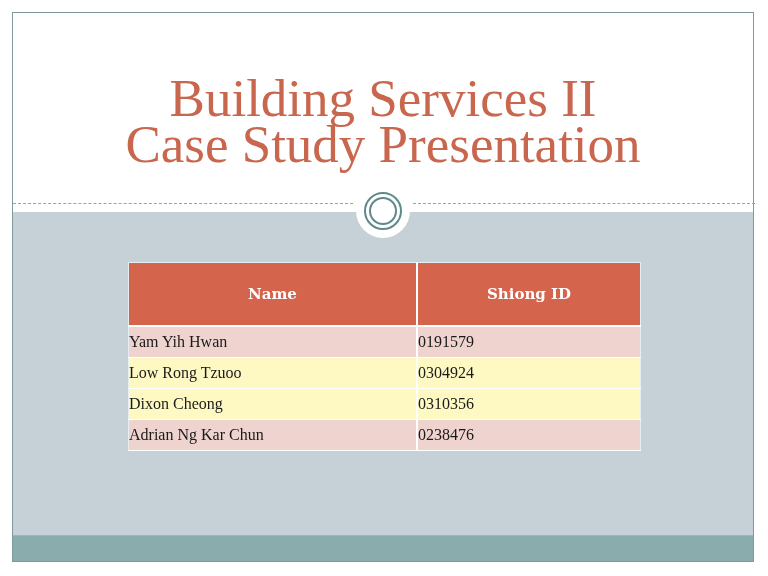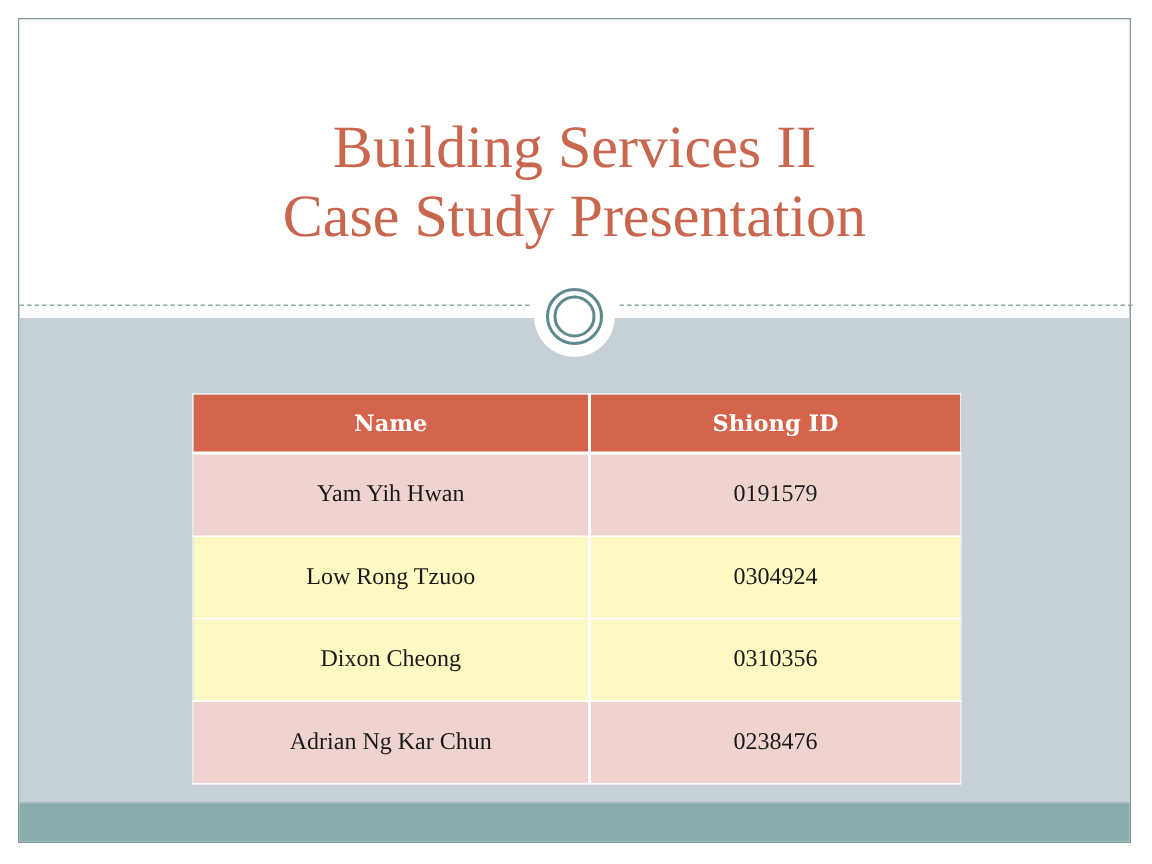--- a/index.html
+++ b/index.html
@@ -9,21 +9,21 @@
     }
     .slide {
       position: absolute; left: 12px; top: 12px; width: 742px; height: 550px;
       border: 1px solid #7f9a9a; background: #ffffff; box-sizing: border-box;
     }
     .title-area {
       position: absolute; left: 0; top: 0; width: 100%; height: 190px; background: #ffffff;
     }
     .title {
       position: absolute; left: 0; right: 0; top: 62px; text-align: center;
-      color: #c8664e; font-size: 40px; line-height: 46px;
+      color: #c8664e; font-size: 53px; line-height: 46px;
       font-family: "Liberation Serif", "DejaVu Serif", serif;
     }
     .dotted-line {
       position: absolute; top: 190px; height: 0; border-top: 1px dashed #8ea7a8;
     }
     .dotted-left { left: 0; width: 340px; }
     .dotted-right { left: 400px; width: 342px; }
     .body-area {
       position: absolute; left: 0; top: 199px; width: 100%; height: 326px; background: #c5d1d7;
     }
@@ -45,26 +45,26 @@
     }
     table.roster {
       position: absolute; left: 115px; top: 249px; width: 513px;
       border-collapse: collapse; font-size: 16px;
       font-family: "Liberation Serif", "DejaVu Serif", serif;
       border: 1px solid #e7eef1;
     }
     table.roster th {
       background: #d4654c; color: #ffffff; font-weight: bold; height: 30px;
       border-right: 2px solid #ffffff; border-bottom: 2px solid #ffffff;
-      padding: 4px; text-align: center;
+      padding: 16px; text-align: center;
       font-family: "DejaVu Serif", serif; font-size: 15px;
     }
     table.roster th:last-child { border-right: none; }
     table.roster td {
-      height: 30px; text-align: center; color: #1a1a1a; padding: 12px;
+      height: 30px; text-align: left; color: #1a1a1a; padding: 0;
       border-right: 2px solid #ffffff; border-bottom: 1px solid #ffffff; margin-top: 24px;
     }
     table.roster td:last-child { border-right: none; }
     table.roster tr.odd td { background: #efd3cf; }
     table.roster tr.even td { background: #fef9c3; }
     .col-name { width: 255px; }
   </style>
 </head>
 <body>
 

